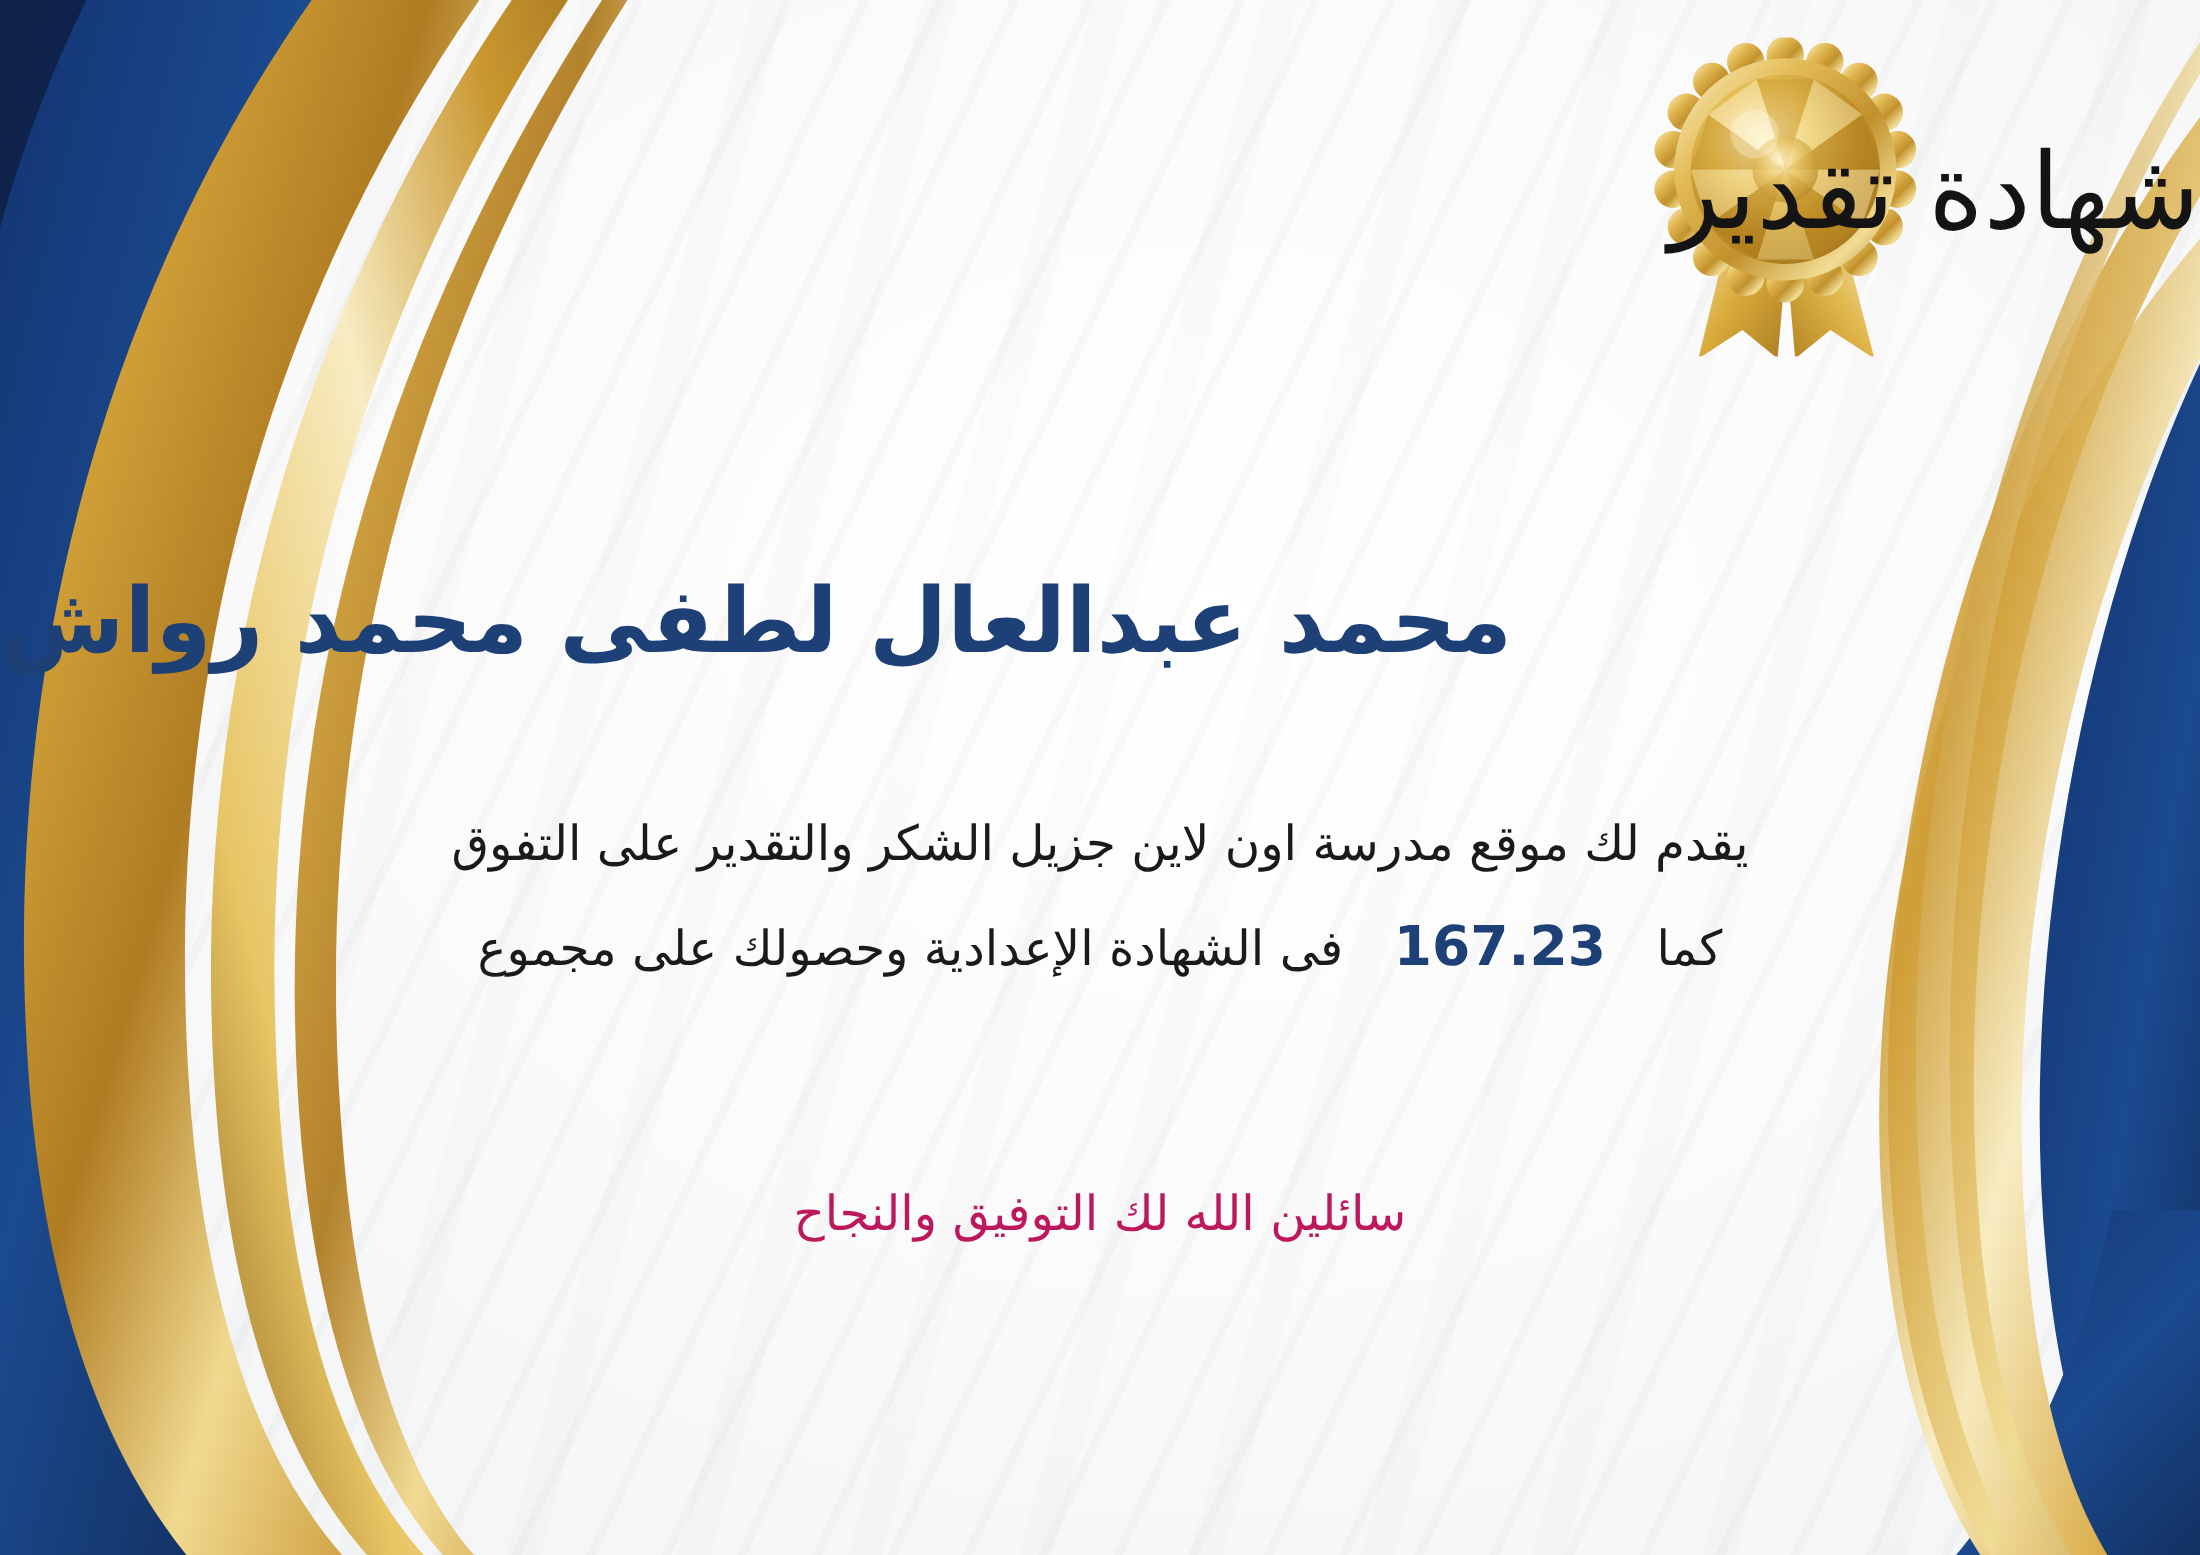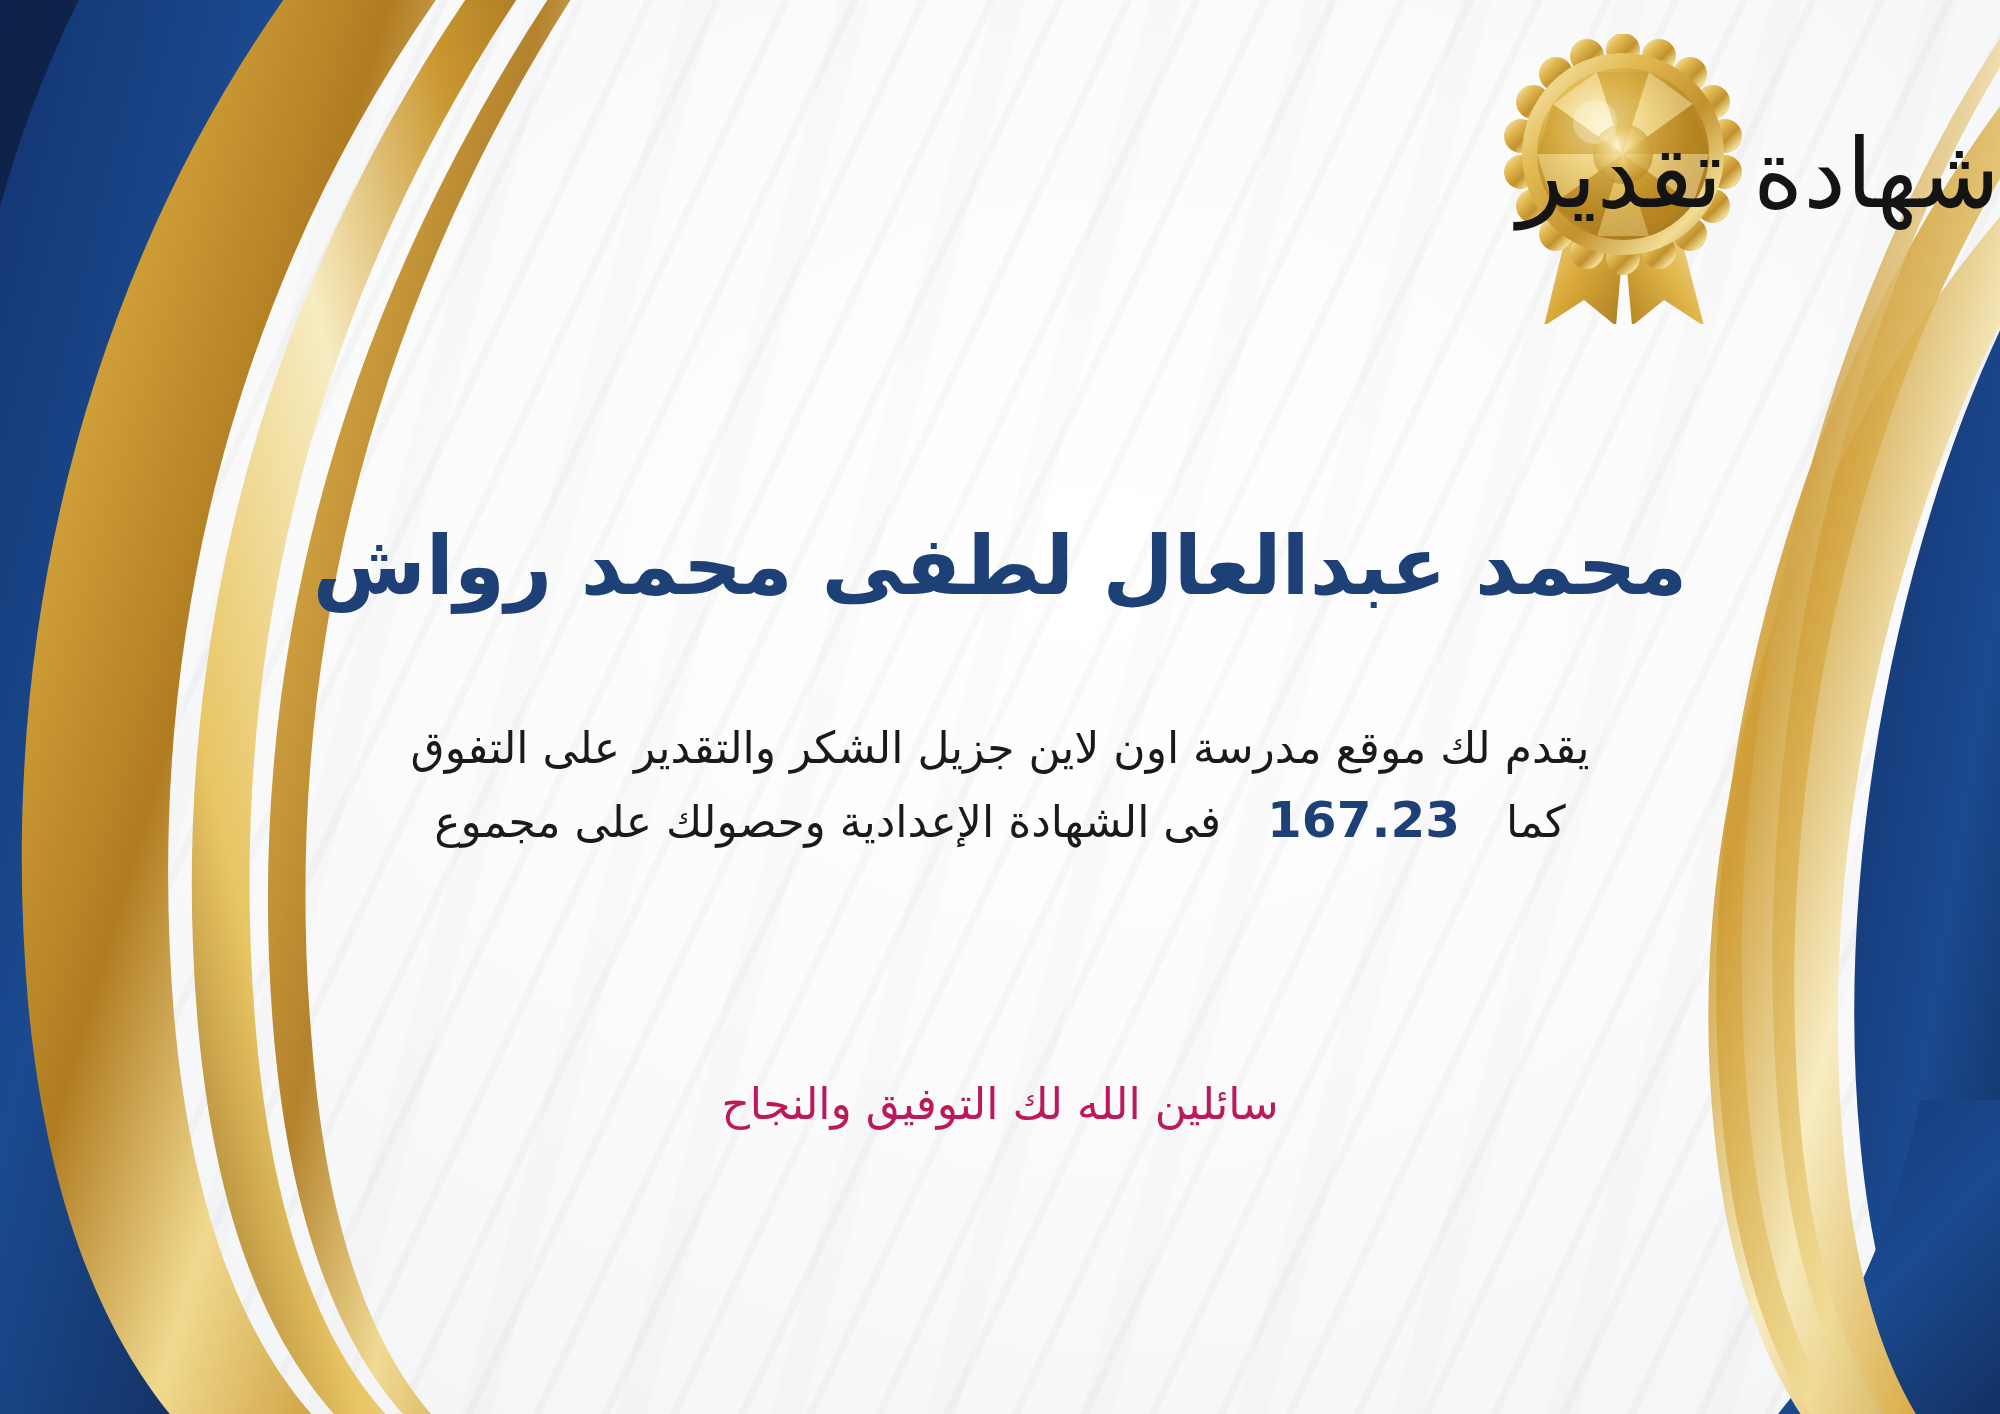--- a/index.html
+++ b/index.html
@@ -45,30 +45,30 @@
   
   .medal{position:absolute;top:34px;right:252px;width:250px;height:290px;}
 
   
   .title{
     position:absolute;top:118px;left:0;right:0;
     font-size:96px;font-weight:400;color:#141414;letter-spacing:1px;
     font-family:"DejaVu Sans","Liberation Sans",sans-serif;
   }
   .recipient{
-    position:absolute;top:518px;left:0;right:0;text-align:center;
+    position:absolute;top:518px;left:0;right:0;text-align:left;
     font-size:82px;font-weight:bold;color:#1d4076;
     font-family:"DejaVu Sans","Liberation Sans",sans-serif;
     white-space:nowrap;
   }
   .body-block{
     position:absolute;top:715px;left:60px;right:60px;text-align:center;
     font-size:44px;line-height:1.52;color:#1a1a1a;font-weight:400;
   }
-  .body-line{display:block;white-space:nowrap;}
+  .body-line{display:block;white-space:nowrap;margin-top:20px;}
   .grade{color:#1d4076;font-weight:bold;font-size:50px;letter-spacing:2px;}
   .sp{display:inline-block;width:46px;}
   .closing{
     position:absolute;top:1078px;left:0;right:0;text-align:center;
     font-size:44px;color:#be185d;font-weight:400;
   }
 
   
   .logo{position:absolute;left:28px;bottom:22px;width:470px;height:140px;}
   .logo-ar{

